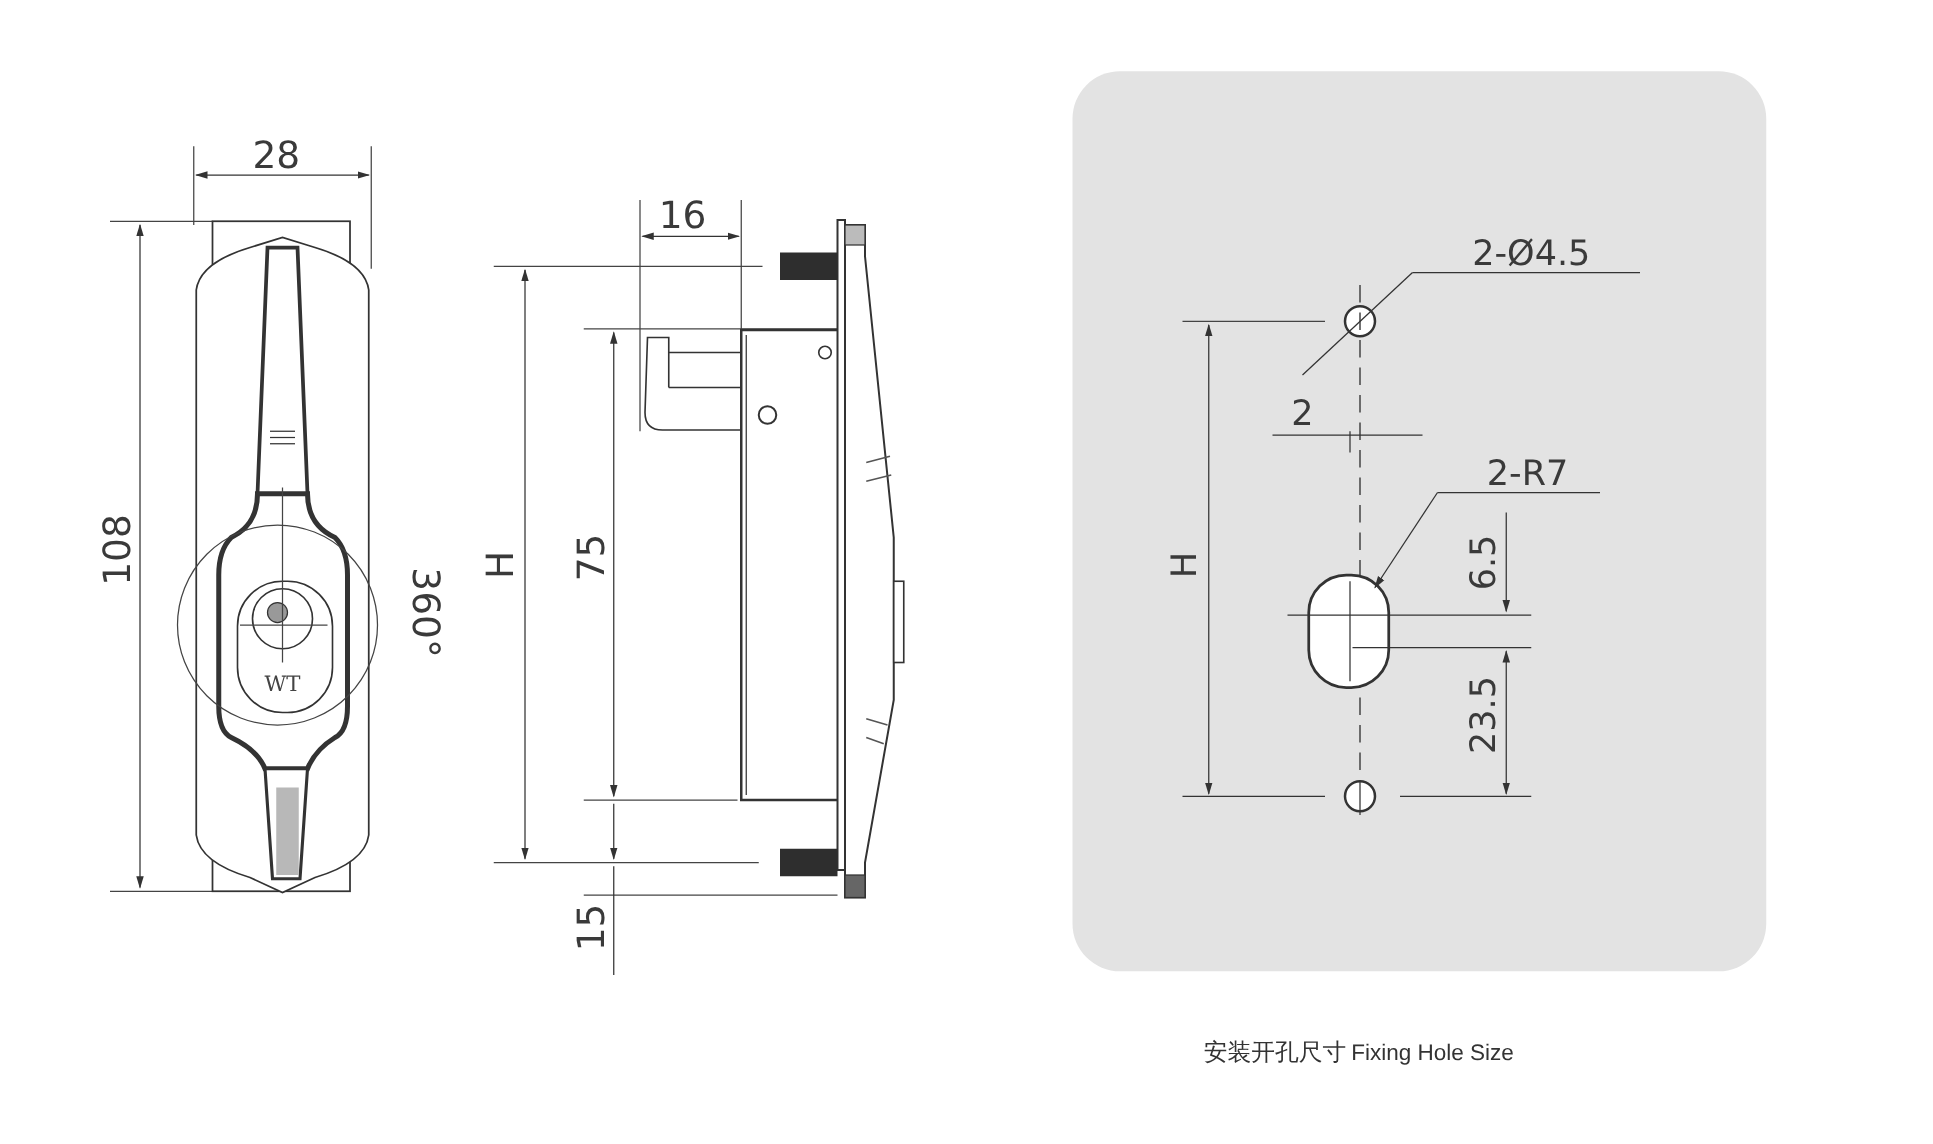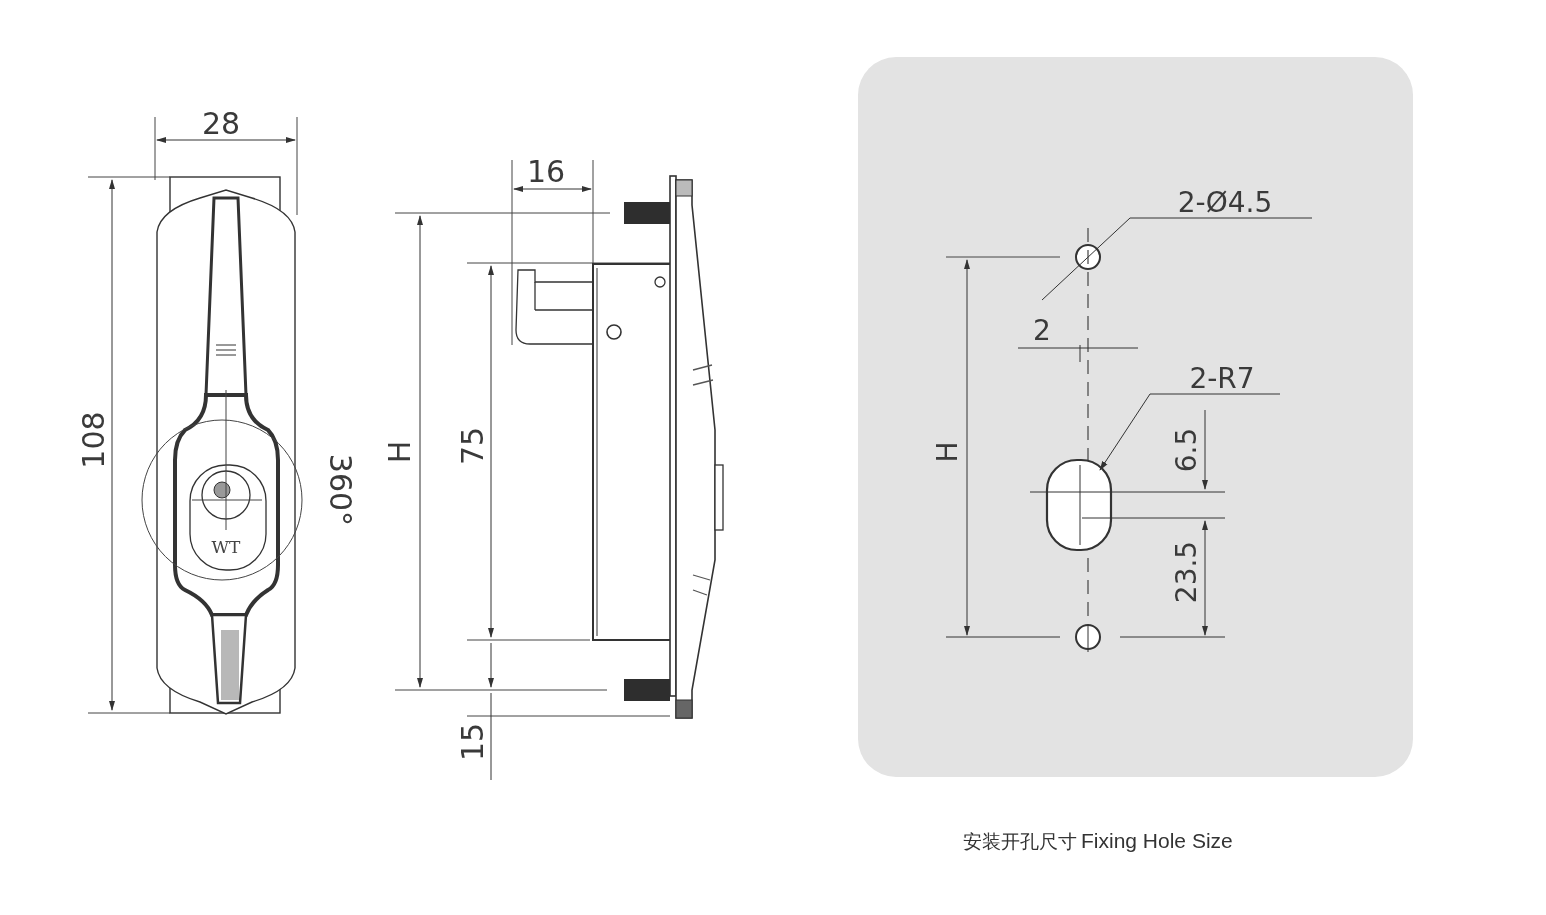--- a/index.html
+++ b/index.html
@@ -2,21 +2,21 @@
 <html><head>
   <meta charset="utf-8">
   <style>
     html, body { margin: 0; padding: 0; background: #ffffff; }
     body { width: 1546px; height: 915px; position: relative; overflow: hidden;
            font-family: "DejaVu Sans", sans-serif; }
     svg { position: absolute; left: 0; top: 0; }
     .dim { font-family: "DejaVu Sans", sans-serif; fill: #3a3a3a; }
     .caption { position: absolute; left: 963px; top: 829px; font-size: 19px; color: #333;
                font-family: "DejaVu Sans", sans-serif; white-space: nowrap; letter-spacing: 0px; }
-    .caption .en { font-family: "Liberation Sans", sans-serif; font-size: 21px; margin-left: 4px; }
+    .caption .en { font-family: "Liberation Sans", sans-serif; font-size: 18px; margin-left: 4px; }
   </style>
 </head>
 <body>
 
 <svg width="1546" height="915" viewBox="0 0 1546 915" xmlns="http://www.w3.org/2000/svg">
   <defs>
     <marker id="arr" markerWidth="10" markerHeight="8" refX="9" refY="4" orient="auto" markerUnits="userSpaceOnUse">
       <path d="M0,1 L10,4 L0,7 Z" fill="#333"></path>
     </marker>
     <marker id="arrS" markerWidth="10" markerHeight="8" refX="1" refY="4" orient="auto" markerUnits="userSpaceOnUse">

